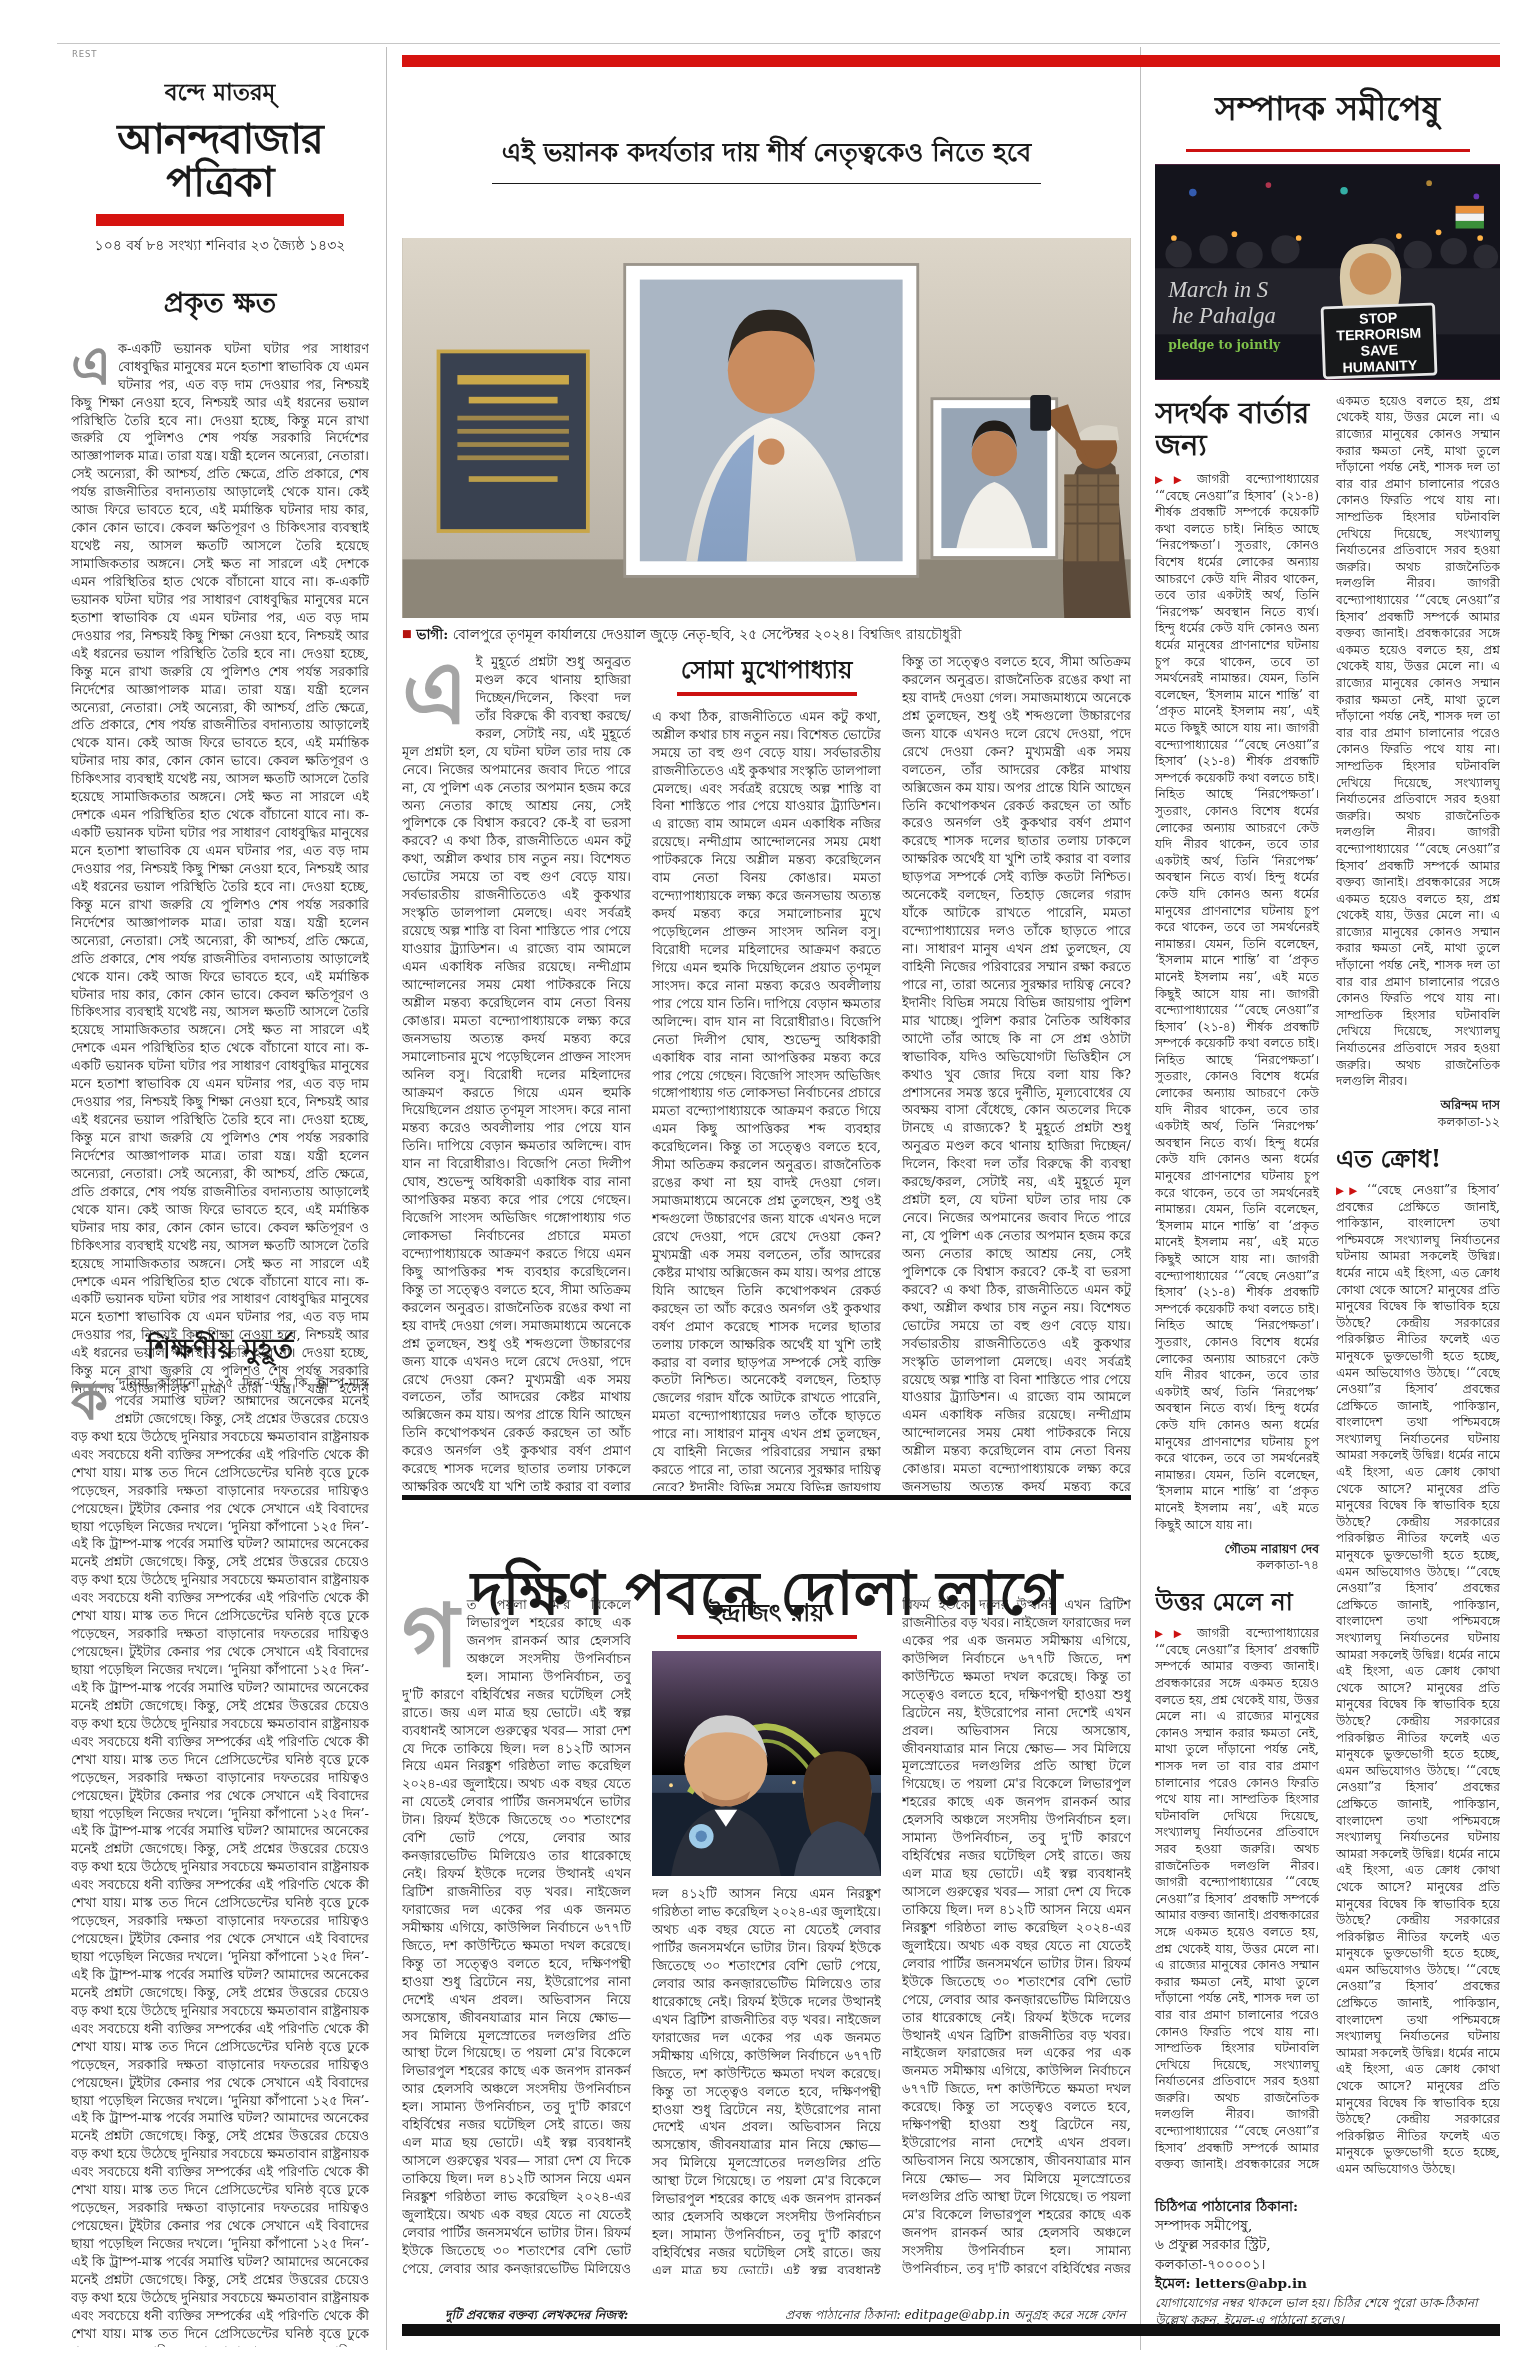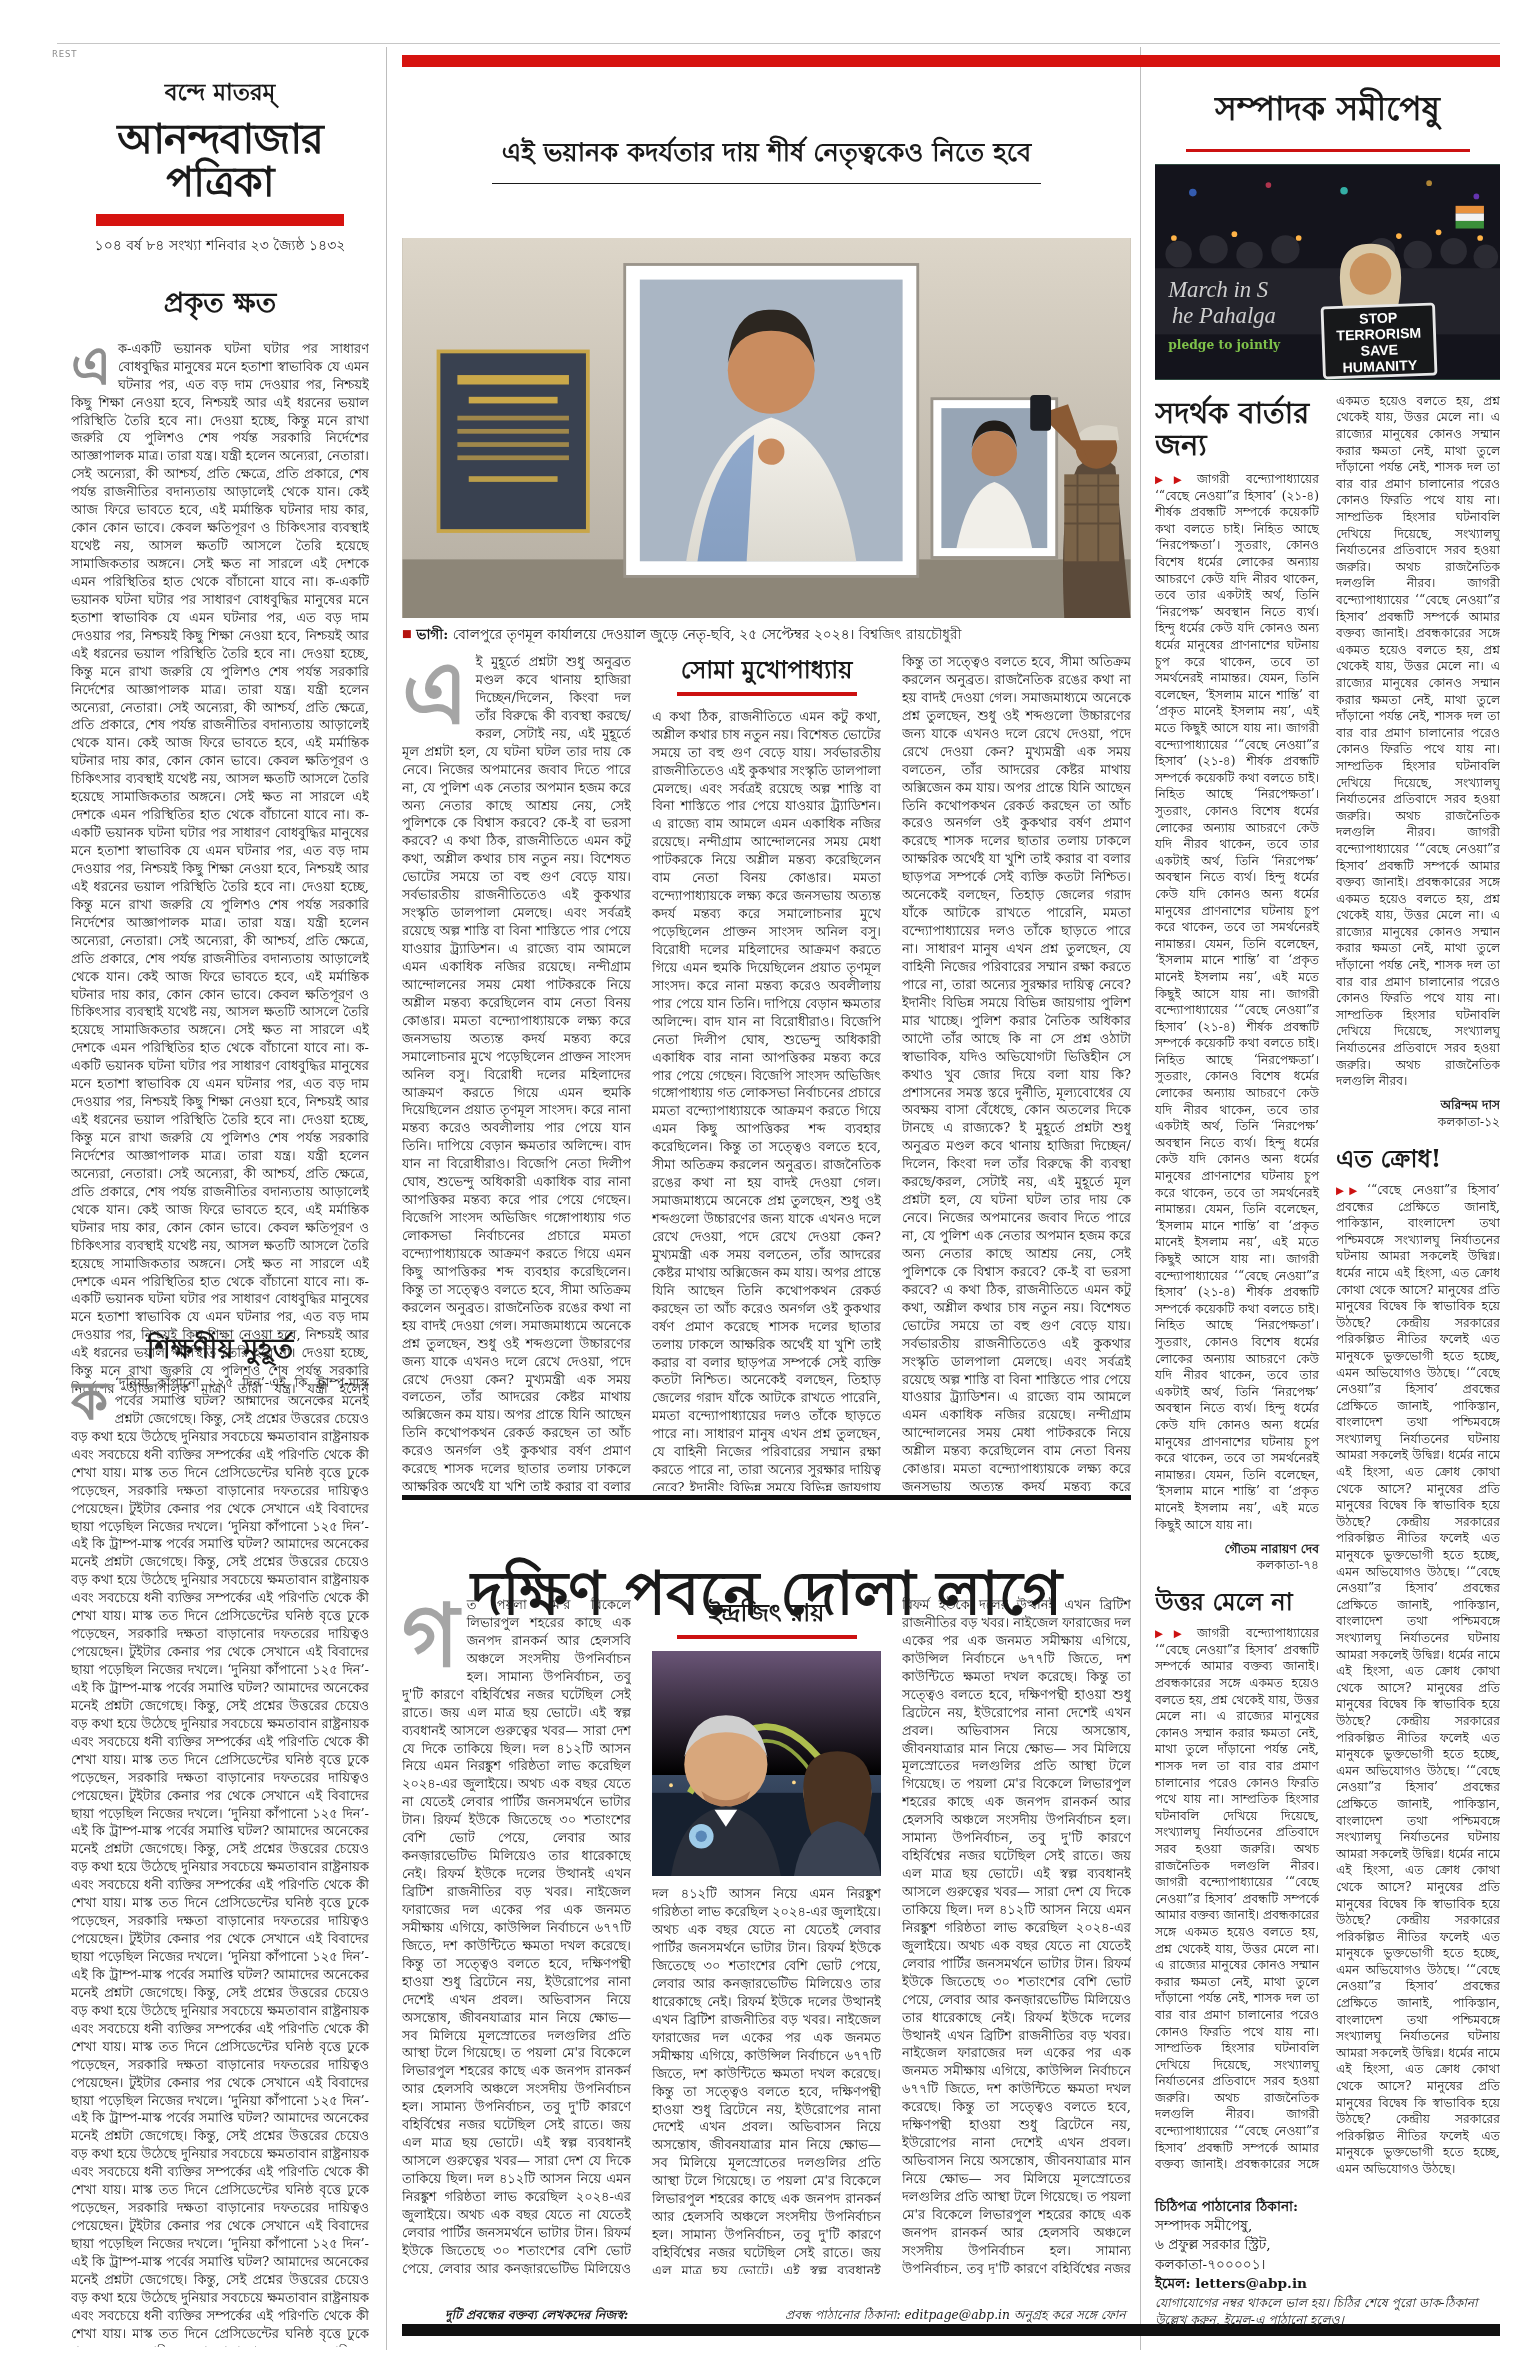--- a/index.html
+++ b/index.html
@@ -1,19 +1,19 @@
 <!DOCTYPE html>
 <html style="font-size:15px"><head>
 <meta charset="utf-8">
 <style>
   html,body{margin:0;padding:0;background:#e8e8e8;}
   .page{position:relative;width:1538px;height:2378px;background:#ffffff;overflow:hidden;
         font-family:"DejaVu Serif","Liberation Serif",serif;color:#1a1a1a;}
   .topline{position:absolute;left:57px;top:43px;width:1443px;height:0.9px;background:#c6c6c6;}
-  .corner{position:absolute;left:52px;top:49px;font-size:8.5px;color:#8a8a8a;font-family:"DejaVu Sans",sans-serif;letter-spacing:0.9px;}
+  .corner{position:absolute;left:72px;top:49px;font-size:8.5px;color:#8a8a8a;font-family:"DejaVu Sans",sans-serif;letter-spacing:0.9px;}
   .vrule{position:absolute;top:47px;bottom:28px;width:0.9px;background:#bdbdbd;}
   .v1{left:386px;} .v2{left:1140px;}
 
   
   .leftcol{position:absolute;left:71px;top:49px;width:298px;}
   .masthead{text-align:center;}
   .motto{font-size:23px;font-weight:bold;margin-top:24.6px;}
   .logo{font-size:41px;font-weight:bold;margin:5.7px 0 0 0;line-height:1.05;letter-spacing:-0.9px;}
   .mredbar{width:248px;height:12.3px;background:#d6130f;margin:9.5px auto 7.6px auto;}
   .dateline{font-size:14px;}
@@ -45,21 +45,21 @@
   .blackrule{position:absolute;left:402px;top:1495px;width:729px;height:4.7px;background:#111;}
   .midhead{position:absolute;left:402px;top:1562px;width:729px;margin:0;text-align:center;font-size:60px;font-weight:bold;line-height:1.05;}
   .fnote{position:absolute;top:2307px;margin:0;font-size:12.3px;font-style:italic;line-height:1.35;}
   .fl{left:445px;width:312px;font-weight:bold;}
   .fr{left:785px;width:341px;}
 
   
   .rightcol{position:absolute;left:1155px;top:49px;width:345px;}
   .lhead{font-size:33px;font-weight:bold;text-align:center;margin:34px 0 0 0;}
   .lbar{width:284px;height:3.8px;background:#cc1111;margin:9.5px auto 0 auto;}
-  .marchphoto{margin:11.4px 0 0 0;width:345px;height:216px;overflow:hidden;background:#86efac;}
+  .marchphoto{margin:11.4px 0 0 0;width:345px;height:216px;overflow:hidden;background:#ec4899;}
   .letters{margin-top:13.2px;height:1794px;overflow:hidden;column-count:2;column-gap:17px;
            font-size:12.2px;line-height:1.36;text-align:justify;}
   .ltitle{font-weight:bold;line-height:1.12;margin:3.8px 0 9.5px 0;text-align:left;}
   .big1{font-size:29px;}
   .sub{font-size:24px;margin-top:15px;}
   .lp{margin:0 0 7.6px 0;}
   .arr{color:#cc1111;font-size:10.4px;letter-spacing:-1.9px;margin-right:4.7px;}
   .sig{font-weight:bold;text-align:right;margin:1.9px 0 0 0;}
   .sigloc{text-align:right;margin:0 0 9.5px 0;}
   .contact{position:absolute;left:1155px;top:2197px;width:345px;font-size:13.7px;line-height:1.4;}

